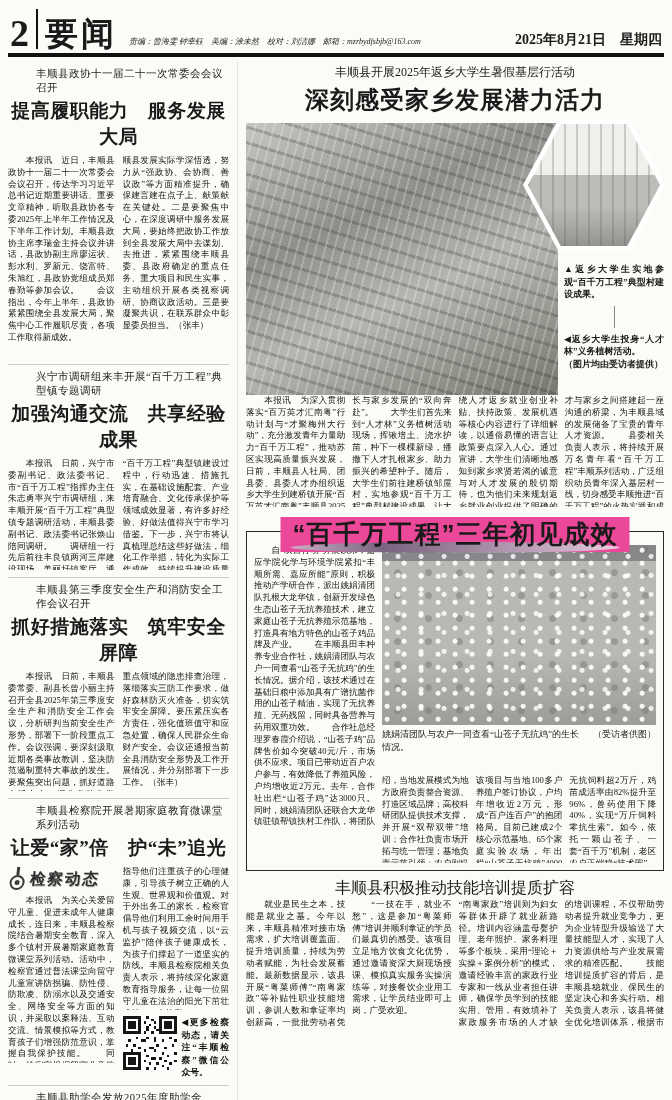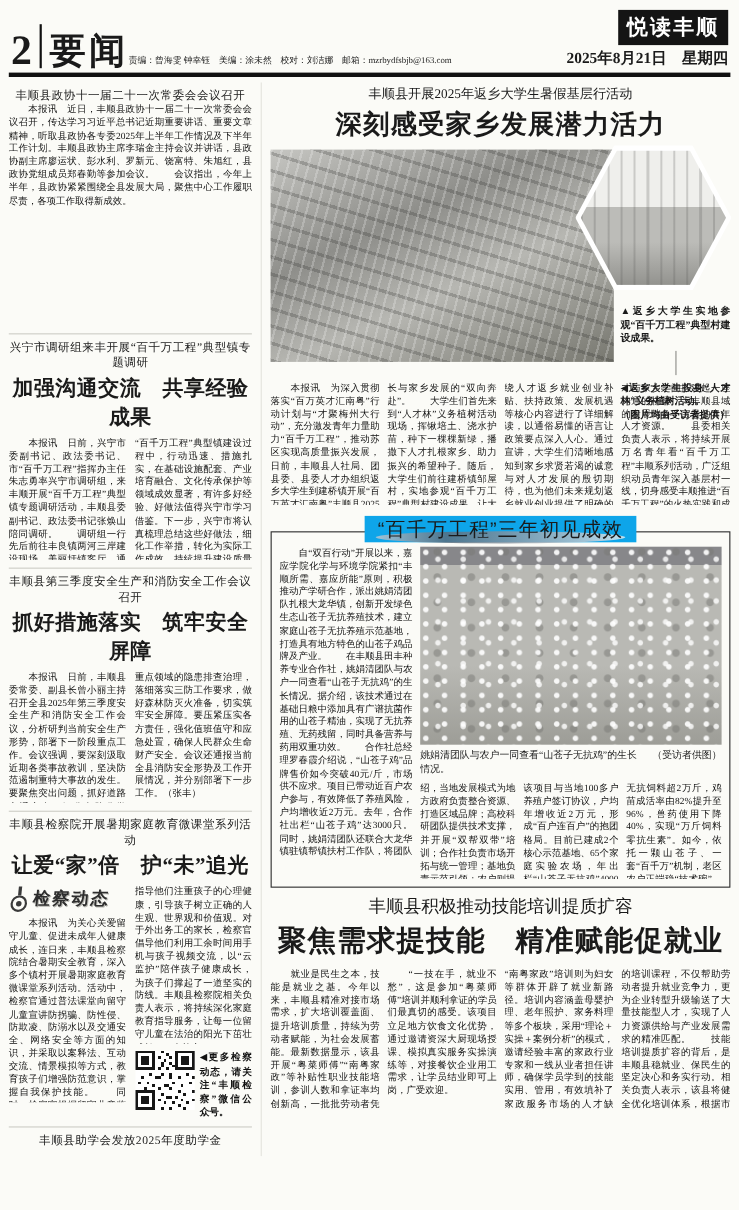--- a/index.html
+++ b/index.html
@@ -7,124 +7,125 @@
   body {
     background:#fbfbf7; color:#1a1a1a; position:relative; overflow:hidden;
     font-family:"Liberation Serif","DejaVu Serif",serif;
   }
   
   .header { display:flex; justify-content:space-between; align-items:flex-end; padding:9px 10px 2px; }
   .h-left { display:flex; align-items:flex-end; }
   .page-num { font-size:38px; font-weight:bold; line-height:.85; }
   .h-div { width:2px; height:40px; background:#111; margin:0 7px; }
   .section-title { font-size:33px; font-weight:bold; line-height:.92; letter-spacing:3px; }
-  .credits { font-size:8px; margin-left:0; padding-bottom:2px; color:#222; white-space:nowrap; }
+  .credits { font-size:8px; margin-left:12px; padding-bottom:2px; color:#222; white-space:nowrap;font-style:italic; }
   .h-right { text-align:right; }
   .masthead { display:inline-block; background:#141414; color:#fff; font-size:19px; font-weight:bold;
     letter-spacing:2px; padding:3px 8px; font-family:"Liberation Sans",sans-serif; }
   .issue-date { font-size:14px; font-weight:bold; margin-top:3px; }
   .top-rule { height:4px; background:#111; margin:2px 8px 0; }
   
   .content { display:flex; gap:8px; padding:5px 8px 0; }
   .col-left { width:221px; flex:none; }
   .col-right { flex:1; border-left:1px solid #e3e3dd; padding-left:8px; min-width:0; }
   
   .article { padding:5px 0 7px; border-bottom:1px solid #ccccc5; }
   .article:last-child { border-bottom:none; }
-  .kicker { text-align:center; font-size:10.5px; letter-spacing:.5px; }
+  .kicker { font-size:10.5px; letter-spacing:.5px;margin-left:28px; }
   .headline-s { text-align:center; font-size:19px; font-weight:bold; margin:3px 0 5px; letter-spacing:.5px; }
   .body-cols { display:flex; gap:8px; text-align:justify; }
   .bcol { flex:1; font-size:8.6px; line-height:11.8px; overflow:hidden; color:#111; }
   
   .badge-row { display:flex; align-items:center; gap:5px; margin:1px 2px 5px; transform:skewX(-6deg); }
   .badge-icon { width:15px; height:15px; border:2.5px solid #3a3a3a; border-radius:50%; position:relative; flex:none; margin-top:8px; }
   .badge-icon::before { content:""; position:absolute; width:5px; height:5px; border-radius:50%; background:#3a3a3a; left:3px; top:3px; }
   .badge-icon::after { content:""; position:absolute; width:2.5px; height:8px; background:#3a3a3a; left:4px; top:-10px; }
   .badge-text { font-size:15.5px; font-weight:bold; color:#2d2d2d; letter-spacing:2px;
     text-shadow:1px 1px 0 #b6b6b0; font-family:"Liberation Sans",sans-serif; }
   
   .qr-row { display:flex; gap:5px; margin-top:6px; align-items:flex-start; }
   .qr { width:54px; height:54px; flex:none; }
   .qr-caption { font-size:8.8px; font-weight:bold; line-height:12.5px; text-align:justify; }
   
   .main-kicker { font-size:12px; text-align:center; margin-top:2px; }
   .main-headline { font-size:24px; font-weight:bold; text-align:center; letter-spacing:1px; margin:3px 0 7px; }
-  .photo-area { position:relative; height:193px; margin-bottom:18px; }
+  .photo-area { position:relative; height:272px; margin-bottom:0; }
   .main-photo { position:absolute; left:0; top:0; right:106px; height:100%;
     background:
       repeating-linear-gradient(105deg, rgba(255,255,255,.22) 0 2px, transparent 2px 9px),
       repeating-linear-gradient(17deg, rgba(50,50,48,.25) 0 3px, transparent 3px 15px),
       linear-gradient(155deg,#c6c6c2 0%,#8e8e8a 35%,#b7b7b2 60%,#77776f 100%); }
   .hex-wrap { position:absolute; top:-4px; right:-1px; width:142px; height:132px; background:#fff;
     clip-path:polygon(25% 0,75% 0,100% 50%,75% 100%,25% 100%,0 50%);
     display:flex; align-items:center; justify-content:center; }
   .hex-inner { width:93%; height:93%; clip-path:polygon(25% 0,75% 0,100% 50%,75% 100%,25% 100%,0 50%);
     background:
       repeating-linear-gradient(90deg, rgba(90,90,88,.25) 0 2px, transparent 2px 12px),
       linear-gradient(180deg,#efefec 0 42%,#bcbcb8 42% 68%,#93938f 100%); }
   .photo-captions { position:absolute; right:0; top:140px; width:100px; font-size:9px; font-weight:bold;
     line-height:12.5px; text-align:justify; }
   .cap-sep { width:1px; height:22px; background:#8a8a86; margin:5px auto; }
   .main-body { display:flex; gap:7px; height:112px; text-align:justify; }
   
   .feature { border:1.5px solid #2a2a2a; margin-top:24px; position:relative; padding:13px 7px 7px; }
   .feature-banner { position:absolute; top:-15px; left:50%; transform:translateX(-50%);
-    background:#0ea5e9; padding:0 12px; font-size:18px; font-weight:normal; letter-spacing:1px;
+    background:#ec4899; padding:0 12px; font-size:26px; font-weight:bold; letter-spacing:1px;
     white-space:nowrap; z-index:2; font-family:"Liberation Sans",sans-serif; }
   .swoosh { position:absolute; left:10px; right:10px; bottom:-1px; height:11px; border-radius:50%;
     background:linear-gradient(90deg,#c2cad2,#5d6a78 28%,#8d97a2 55%,#c6ccd2 85%,#eef0f2);
     z-index:-1; opacity:.8; }
   .feature-kicker { font-size:11.5px; text-align:center; margin-top:5px; }
   .feature-headline { font-size:26px; font-weight:bold; text-align:center; letter-spacing:1px;
     margin:3px 0 7px; font-family:"Liberation Sans",sans-serif; }
   .feature-row { display:flex; gap:7px; }
   .feature-intro { width:121px; flex:none; font-size:8.6px; line-height:11.8px; text-align:justify;
     height:284px; overflow:hidden; }
   .feature-right { flex:1; display:flex; flex-direction:column; min-width:0; }
   .feature-photo { height:180px;
     background:
       radial-gradient(circle at 30% 40%, rgba(255,255,255,.9) 0 2px, transparent 3px),
       radial-gradient(circle at 70% 60%, rgba(255,255,255,.8) 0 2px, transparent 3px),
       radial-gradient(circle at 50% 20%, rgba(120,120,116,.5) 0 3px, transparent 4px),
       linear-gradient(180deg,#87878a 0 9%, #b9b9b4 9% 60%, #9d9d97 100%);
     background-size:17px 13px, 23px 19px, 31px 23px, 100% 100%; }
-  .feature-capline { display:flex; justify-content:space-between; font-size:9px; margin:3px 0 5px; gap:6px; }
+  .feature-capline { display:flex; justify-content:space-between; font-size:9px; margin:3px 0 21px; gap:6px; }
   .feature-cols { display:flex; gap:7px; height:88px; text-align:justify; }
   
   .bottom { margin-top:7px; }
   .bottom-kicker { font-size:16px; text-align:center; }
   .bottom-headline { font-size:26px; font-weight:bold; text-align:center; letter-spacing:1px;
     margin:3px 0 7px; font-family:"Liberation Sans",sans-serif; }
   .bottom-body { display:flex; gap:7px; height:128px; text-align:justify; }
 </style>
 </head>
 <body>
 
 <div class="header">
   <div class="h-left">
     <div class="page-num">2</div>
     <div class="h-div"></div>
     <div class="section-title">要闻</div>
     <div class="credits">责编：曾海雯 钟幸钰　美编：涂未然　校对：刘洁娜　邮箱：mzrbydfsbjb@163.com</div>
   </div>
   <div class="h-right">
-    <span class="masthead">悦读丰顺</span>
     <div class="issue-date">2025年8月21日　星期四</div>
   </div>
 </div>
 <div class="top-rule"></div>
 
 <div class="content">
 
   <div class="col-left">
 
     <div class="article">
       <div class="kicker">丰顺县政协十一届二十一次常委会会议召开</div>
+      <div class="headline-s">提高履职能力　服务发展大局</div>
       <div class="body-cols">
         <div class="bcol" style="height:202px">　　本报讯　近日，丰顺县政协十一届二十一次常委会会议召开，传达学习习近平总书记近期重要讲话、重要文章精神，听取县政协各专委2025年上半年工作情况及下半年工作计划。丰顺县政协主席李瑞金主持会议并讲话，县政协副主席廖运状、彭水利、罗新元、饶富特、朱旭红，县政协党组成员郑春勤等参加会议。　　会议指出，今年上半年，县政协紧紧围绕全县发展大局，聚焦中心工作履职尽责，各项工作取得新成效。</div>
+        <div class="bcol" style="height:202px">顺县发展实际学深悟透，努力从“强政协、会协商、善议政”等方面精准提升，确保建言建在点子上、献策献在关键处。二是要聚焦中心，在深度调研中服务发展大局，要始终把政协工作放到全县发展大局中去谋划、去推进，紧紧围绕丰顺县委、县政府确定的重点任务、重大项目和民生实事，主动组织开展各类视察调研、协商议政活动。三是要凝聚共识，在联系群众中彰显委员担当。（张丰）</div>
       </div>
     </div>
 
     <div class="article">
       <div class="kicker">兴宁市调研组来丰开展“百千万工程”典型镇专题调研</div>
       <div class="headline-s">加强沟通交流　共享经验成果</div>
       <div class="body-cols">
         <div class="bcol" style="height:112px">　　本报讯　日前，兴宁市委副书记、政法委书记、市“百千万工程”指挥办主任朱志勇率兴宁市调研组，来丰顺开展“百千万工程”典型镇专题调研活动，丰顺县委副书记、政法委书记张焕山陪同调研。　　调研组一行先后前往丰良镇两河三岸建设现场、美丽圩镇客厅，通过实地察看、听取汇报等方式，详细了解丰顺县“百千万工程”典型镇建设进展情况。　　调研组认为，丰顺县在推进</div>
         <div class="bcol" style="height:112px">“百千万工程”典型镇建设过程中，行动迅速、措施扎实，在基础设施配套、产业培育融合、文化传承保护等领域成效显著，有许多好经验、好做法值得兴宁市学习借鉴。下一步，兴宁市将认真梳理总结这些好做法，细化工作举措，转化为实际工作成效，持续提升建设质量与水平。同时，希望两地今后加强沟通交流，共享经验成果，携手推动“百千万工程”走深走实，为两地高质量发展增添新动能。（张丰）</div>
       </div>
@@ -215,21 +216,20 @@
             <div class="bcol">绍，当地发展模式为地方政府负责整合资源、打造区域品牌；高校科研团队提供技术支撑，并开展“双帮双带”培训；合作社负责市场开拓与统一管理；基地负责示范引领；农户则提供场地和劳动力，按照标准化流程进行养殖。　　依托山苍子无抗养殖技术，</div>
             <div class="bcol">该项目与当地100多户养殖户签订协议，户均年增收近2万元，形成“百户连百户”的抱团格局。目前已建成2个核心示范基地、65个家庭实验农场，年出栏“山苍子无抗鸡”4000只，周边逐步形成千只规模生态养殖集群。此外，累计免费发放山苍子</div>
             <div class="bcol">无抗饲料超2万斤，鸡苗成活率由82%提升至96%，兽药使用下降40%，实现“万斤饲料零抗生素”。如今，依托一颗山苍子、一套“百千万”机制，老区农户正端稳“技术碗”、吃上“致富碗”，让创新实践在丰顺田野扎根结果。（张丰）</div>
           </div>
         </div>
       </div>
     </div>
 
     <div class="bottom">
       <div class="bottom-kicker">丰顺县积极推动技能培训提质扩容</div>
-      <div class="bottom-headline">聚焦需求提技能　精准赋能促就业</div>
       <div class="bottom-body">
         <div class="bcol">　　就业是民生之本，技能是就业之基。今年以来，丰顺县精准对接市场需求，扩大培训覆盖面、提升培训质量，持续为劳动者赋能，为社会发展蓄能。最新数据显示，该县开展“粤菜师傅”“南粤家政”等补贴性职业技能培训，参训人数和拿证率均创新高，一批批劳动者凭借一技之长实现了稳定就业。</div>
         <div class="bcol">　　“一技在手，就业不愁”，这是参加“粤菜师傅”培训并顺利拿证的学员们最真切的感受。该项目立足地方饮食文化优势，通过邀请资深大厨现场授课、模拟真实服务实操演练等，对接餐饮企业用工需求，让学员结业即可上岗，广受欢迎。</div>
         <div class="bcol">“南粤家政”培训则为妇女等群体开辟了就业新路径。培训内容涵盖母婴护理、老年照护、家务料理等多个板块，采用“理论＋实操＋案例分析”的模式，邀请经验丰富的家政行业专家和一线从业者担任讲师，确保学员学到的技能实用、管用，有效填补了家政服务市场的人才缺口。　　除了这两项特色培训，丰顺县将培训触角延伸到更多领域和群体，面向企业职工、高校毕业生等不同群体，开设了电工、焊工等多个热门工种</div>
         <div class="bcol">的培训课程，不仅帮助劳动者提升就业竞争力，更为企业转型升级输送了大量技能型人才，实现了人力资源供给与产业发展需求的精准匹配。　　技能培训提质扩容的背后，是丰顺县稳就业、保民生的坚定决心和务实行动。相关负责人表示，该县将健全优化培训体系，根据市场需求动态调整培训项目，加强与企业、院校的合作，让更多劳动者通过技能培训实现就业梦想，为县域经济社会发展提供坚实的人才保障。（张丰）</div>
       </div>
     </div>
 
   </div>
 </div>

